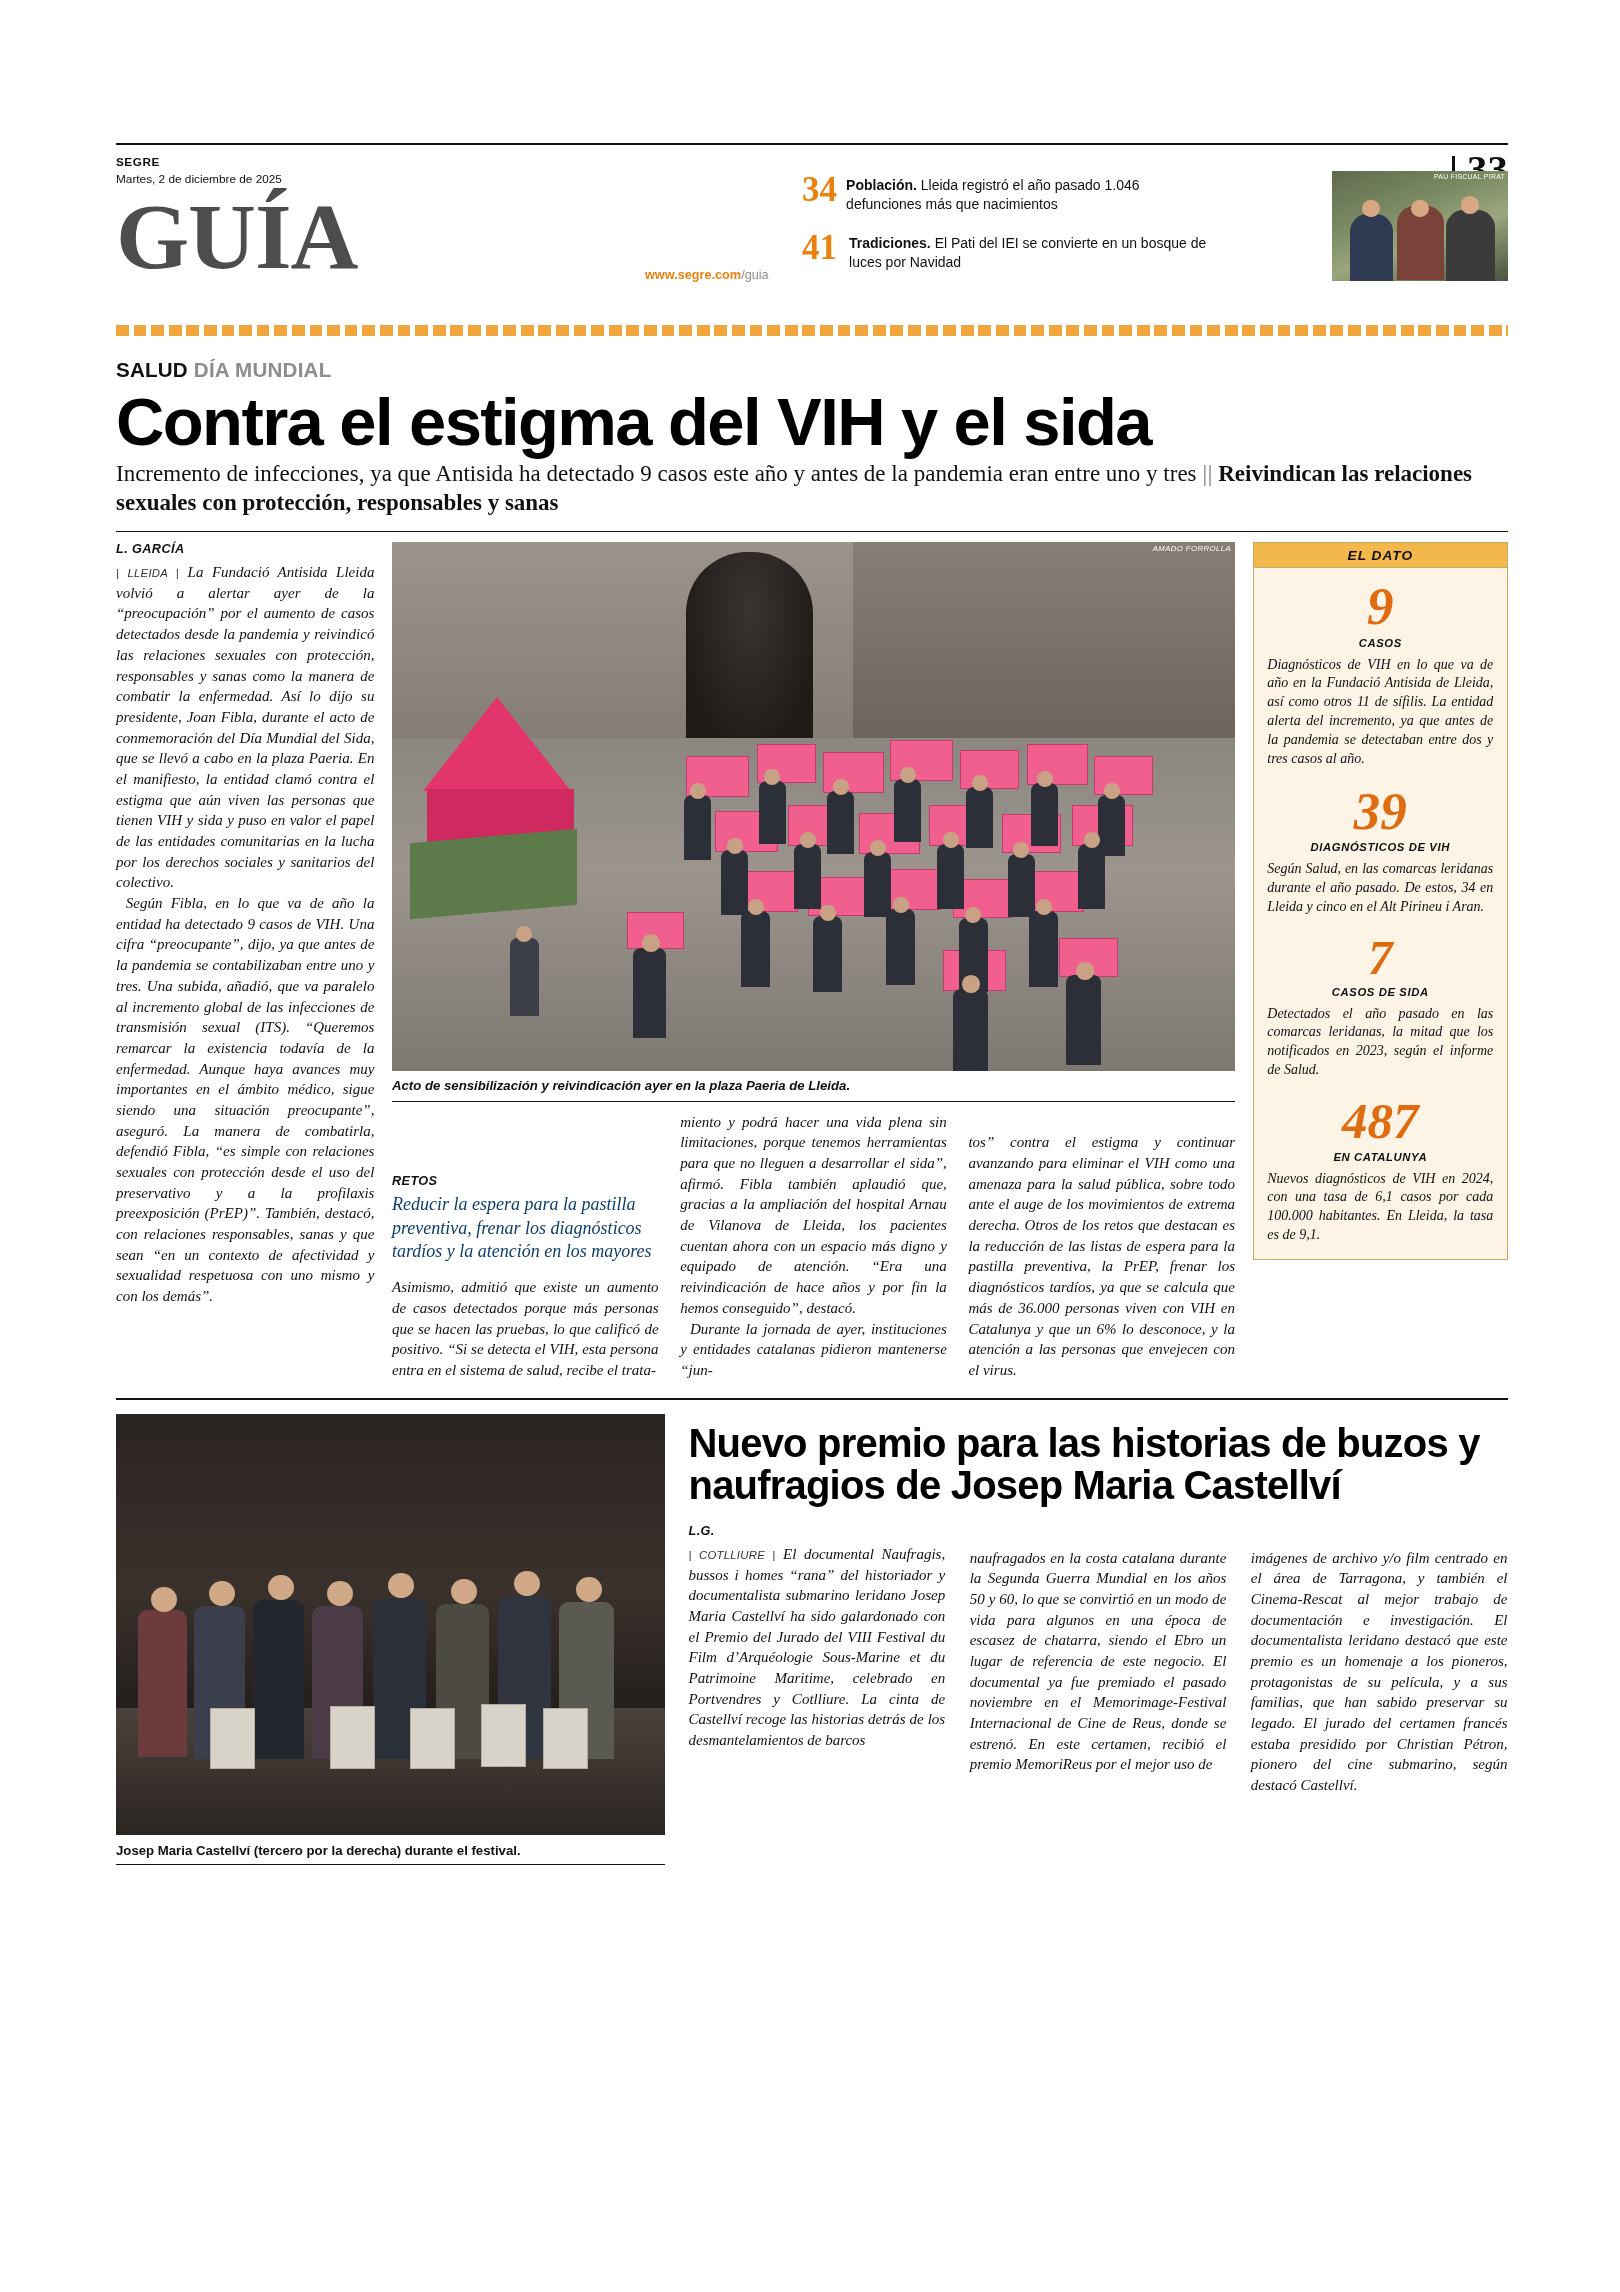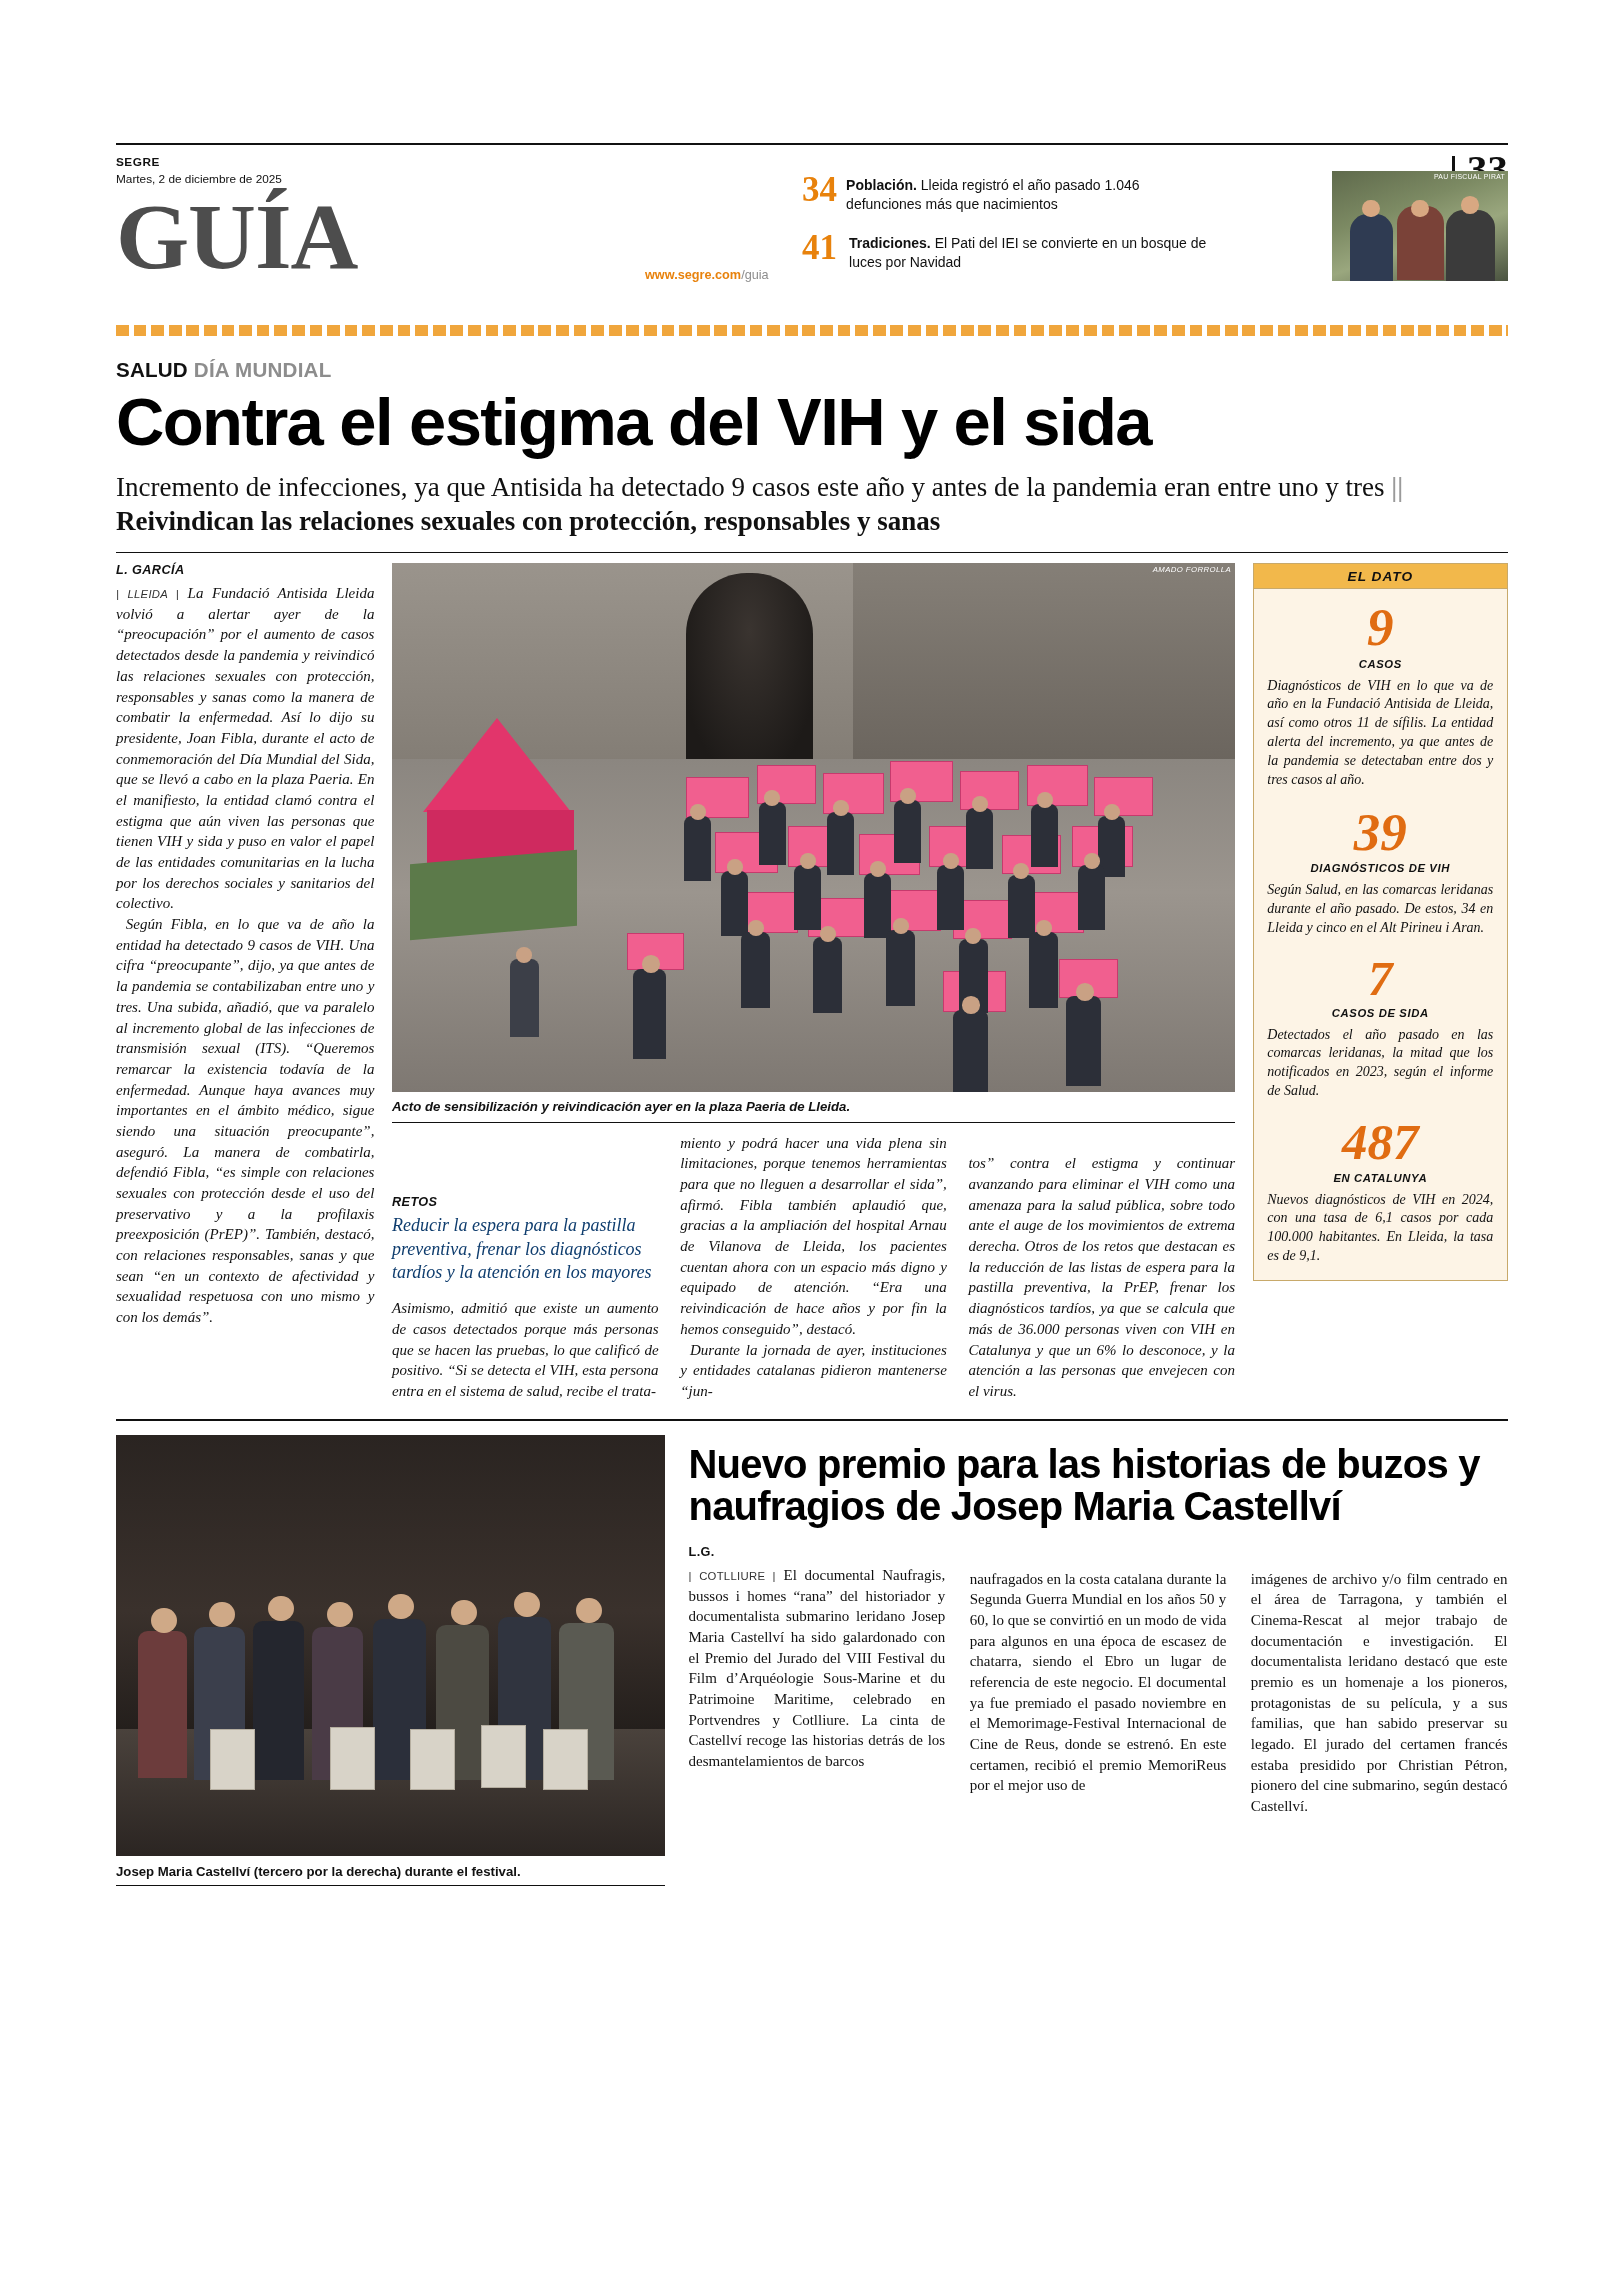--- a/index.html
+++ b/index.html
@@ -173,23 +173,23 @@
     font-family: "Liberation Sans", sans-serif;
     font-size: 67px;
     font-weight: bold;
     letter-spacing: -1.6px;
     line-height: 1.02;
     margin-top: 5.9px;
     color: #000;
   }
   .subhead {
     font-family: "Liberation Serif", serif;
-    font-size: 27px;
+    font-size: 23px;
     line-height: 1.25;
-    margin-top: 15px;
+    margin-top: 4px;
     color: #111;
   }
   .subhead .bold {
     font-weight: bold;
   }
   .subhead .sep { color: #9a9a9a; font-weight: bold; }
 
   .rule-thin {
     border-top: 1px solid #111;
     margin-top: 13.7px;
@@ -432,21 +432,21 @@
     font-weight: bold;
     letter-spacing: -0.8px;
     line-height: 1.06;
     margin-top: 7.8px;
     color: #000;
   }
   .lower-cols {
     display: flex;
     margin-top: 17.6px;
   }
-  .lc { width: 257px; padding-right: 24.5px; }
+  .lc { width: 257px; padding-right: 24.5px; font-style: italic; }
   .lc:last-child { padding-right: 0; }
 </style>
 </head>
 <body>
 
 <div class="page">
   <div class="content">
 
     <div class="masthead">
       <div class="mh-brand">SEGRE</div>

